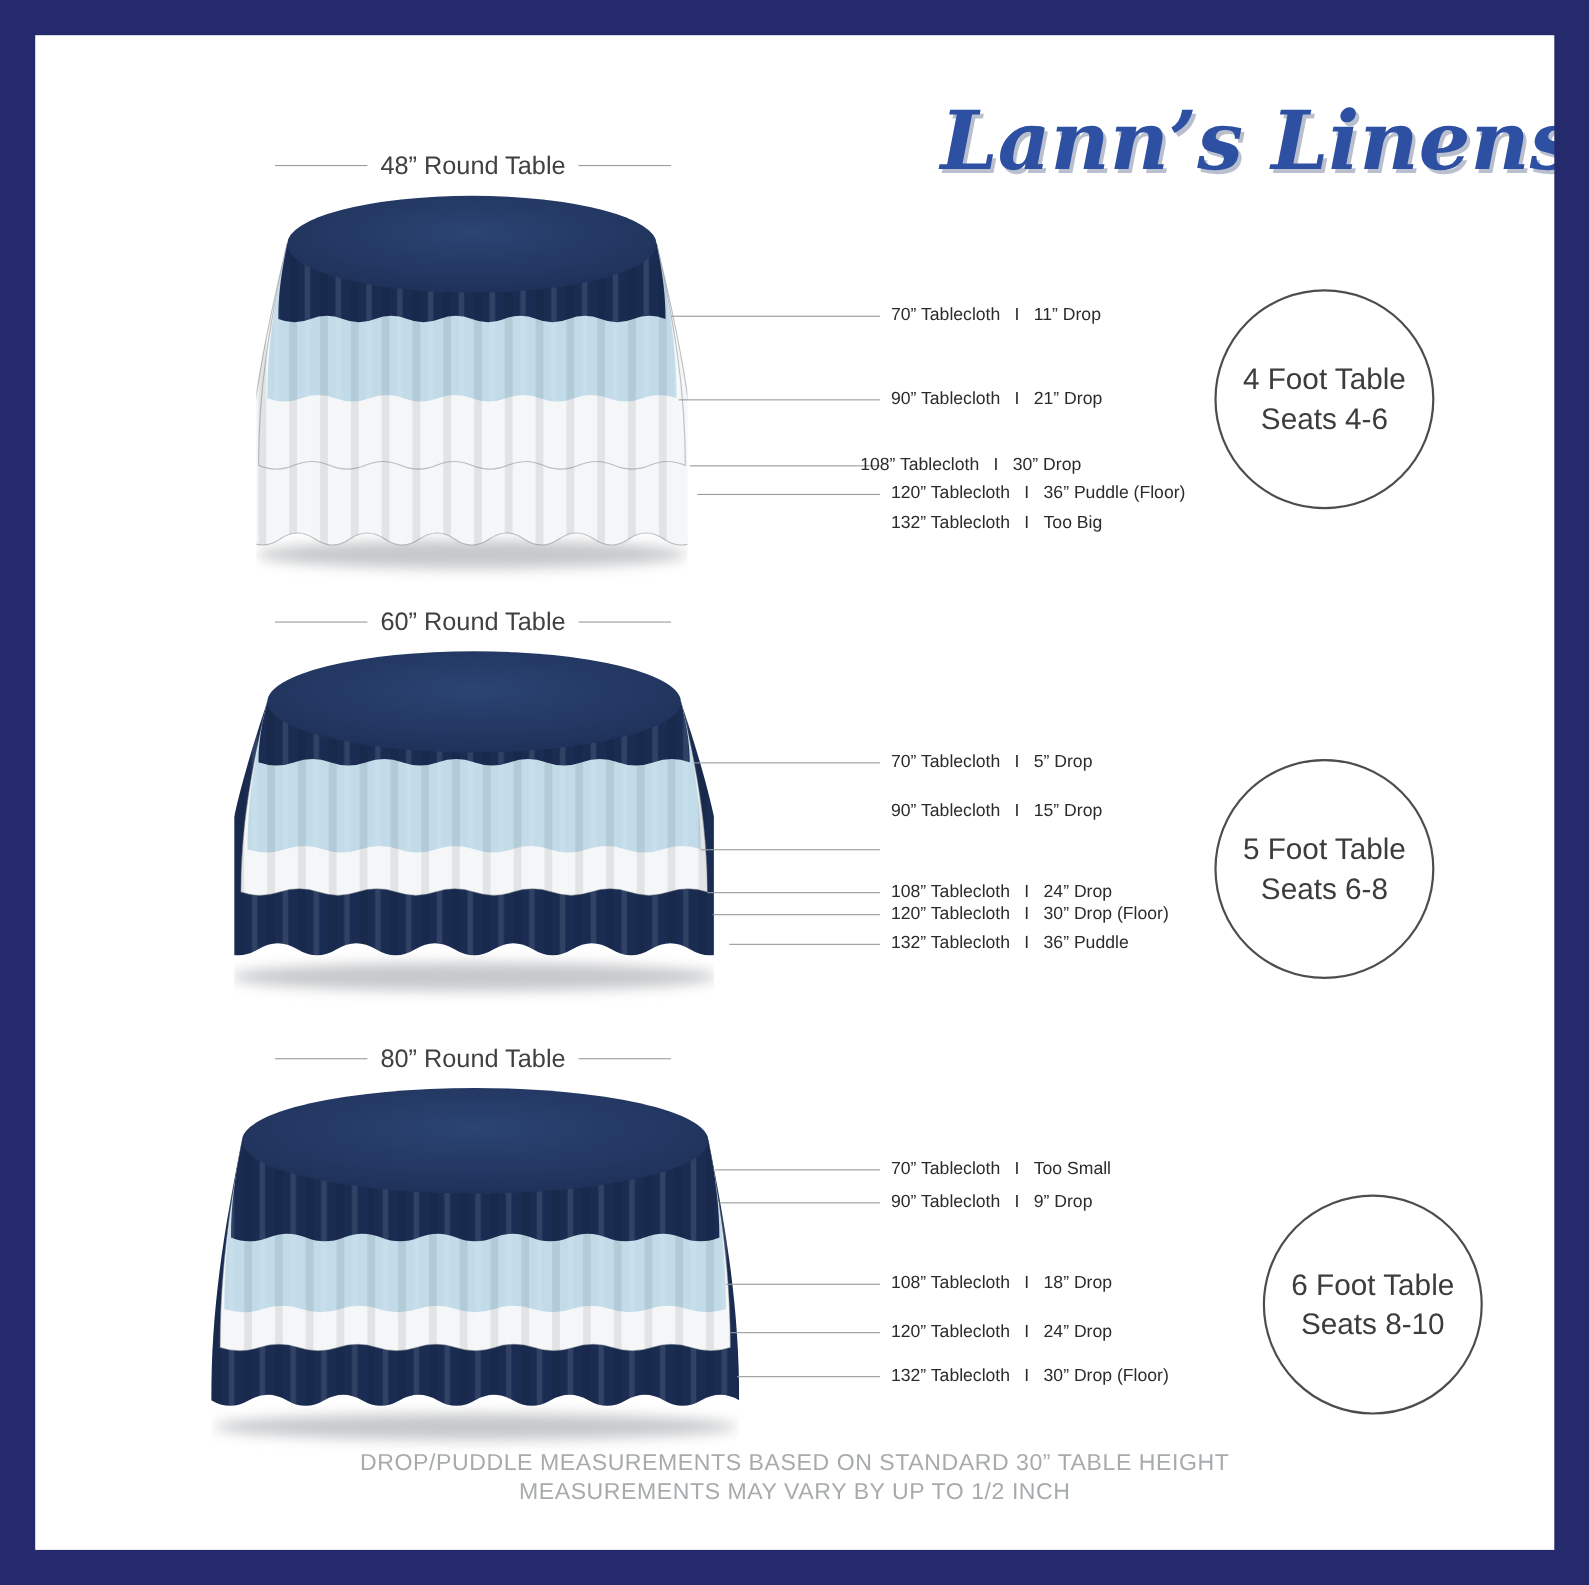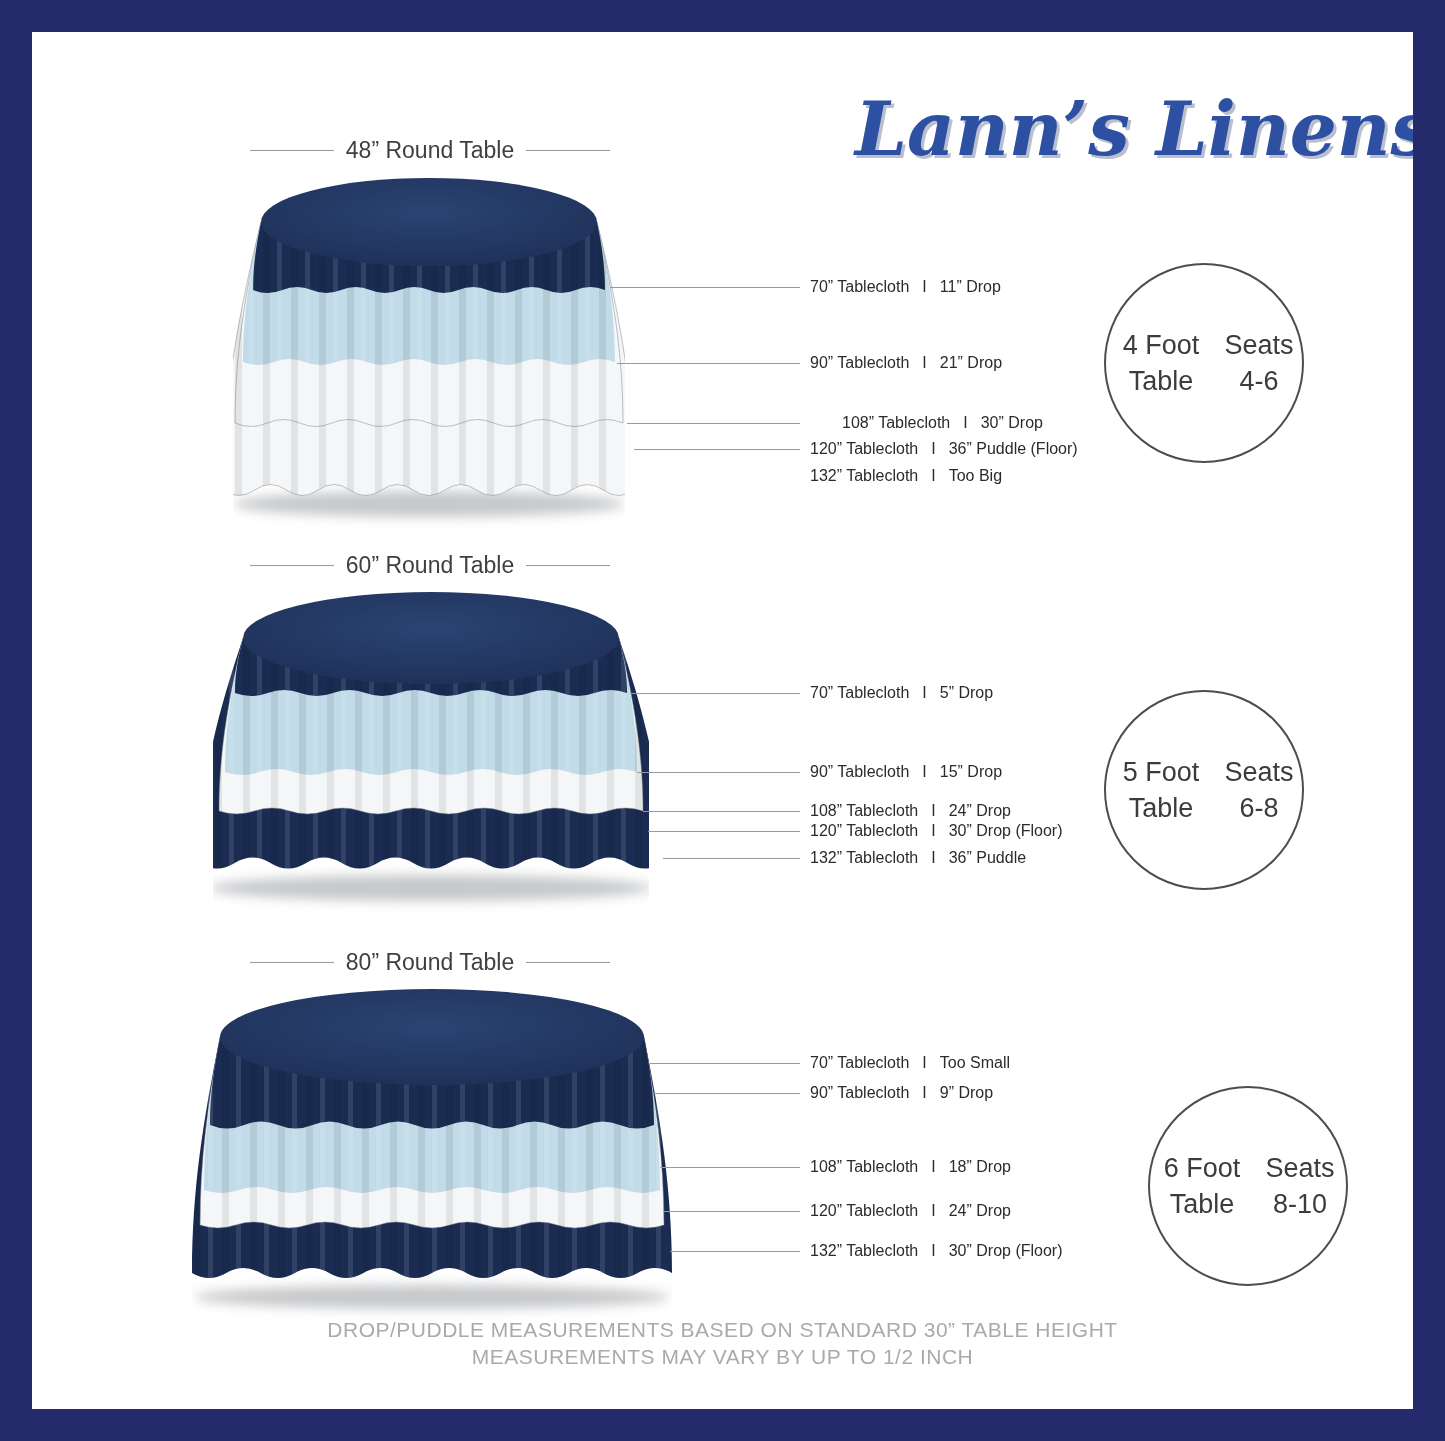--- a/index.html
+++ b/index.html
@@ -26,21 +26,21 @@
   .sec-title .tt{white-space:nowrap;}
   .tbl{position:absolute;}
   .leader{position:absolute;height:1px;background:#979c9e;}
   .label{
     position:absolute;height:26px;line-height:26px;font-size:16px;color:#2b2b2b;
     white-space:nowrap;
   }
   .label .sep{margin:0 13px;color:#2b2b2b;}
   .seat-circle{
     position:absolute;width:196px;height:196px;border:2px solid #4d4d4f;
-    border-radius:50%;display:flex;flex-direction:row;align-items:center;
+    border-radius:50%;display:flex;flex-direction:column;align-items:center;
     justify-content:center;font-size:27px;color:#3c3c3c;line-height:1.35;
     background:#ffffff;text-align:center;
   }
   .footer{
     position:absolute;left:0;width:100%;text-align:center;font-size:21px;
     color:#a8abad;letter-spacing:0.5px;
   }
 </style>
 </head>
 <body>
@@ -83,21 +83,21 @@
 <div class="leader" style="left:617px;top:363px;width:183px"></div>
 <div class="leader" style="left:627px;top:423px;width:173px"></div>
 <div class="leader" style="left:634px;top:449px;width:166px"></div>
 
 <div class="label" style="left:810px;top:274px">
   <span>70” Tablecloth</span><span class="sep">I</span><span>11” Drop</span>
 </div>
 <div class="label" style="left:810px;top:350px">
   <span>90” Tablecloth</span><span class="sep">I</span><span>21” Drop</span>
 </div>
-<div class="label" style="left:842px;top:410px">
+<div class="label" style="left:782px;top:410px">
   <span>108” Tablecloth</span><span class="sep">I</span><span>30” Drop</span>
 </div>
 <div class="label" style="left:810px;top:436px">
   <span>120” Tablecloth</span><span class="sep">I</span><span>36” Puddle (Floor)</span>
 </div>
 <div class="label" style="left:810px;top:463px">
   <span>132” Tablecloth</span><span class="sep">I</span><span>Too Big</span>
 </div>
 
 <div class="seat-circle" style="left:1104px;top:263px">
@@ -139,21 +139,21 @@
 
 <div class="leader" style="left:630px;top:693px;width:170px"></div>
 <div class="leader" style="left:637px;top:772px;width:163px"></div>
 <div class="leader" style="left:643px;top:811px;width:157px"></div>
 <div class="leader" style="left:648px;top:831px;width:152px"></div>
 <div class="leader" style="left:663px;top:858px;width:137px"></div>
 
 <div class="label" style="left:810px;top:680px">
   <span>70” Tablecloth</span><span class="sep">I</span><span>5” Drop</span>
 </div>
-<div class="label" style="left:810px;top:759px">
+<div class="label" style="left:810px;top:725px">
   <span>90” Tablecloth</span><span class="sep">I</span><span>15” Drop</span>
 </div>
 <div class="label" style="left:810px;top:798px">
   <span>108” Tablecloth</span><span class="sep">I</span><span>24” Drop</span>
 </div>
 <div class="label" style="left:810px;top:818px">
   <span>120” Tablecloth</span><span class="sep">I</span><span>30” Drop (Floor)</span>
 </div>
 <div class="label" style="left:810px;top:845px">
   <span>132” Tablecloth</span><span class="sep">I</span><span>36” Puddle</span>

